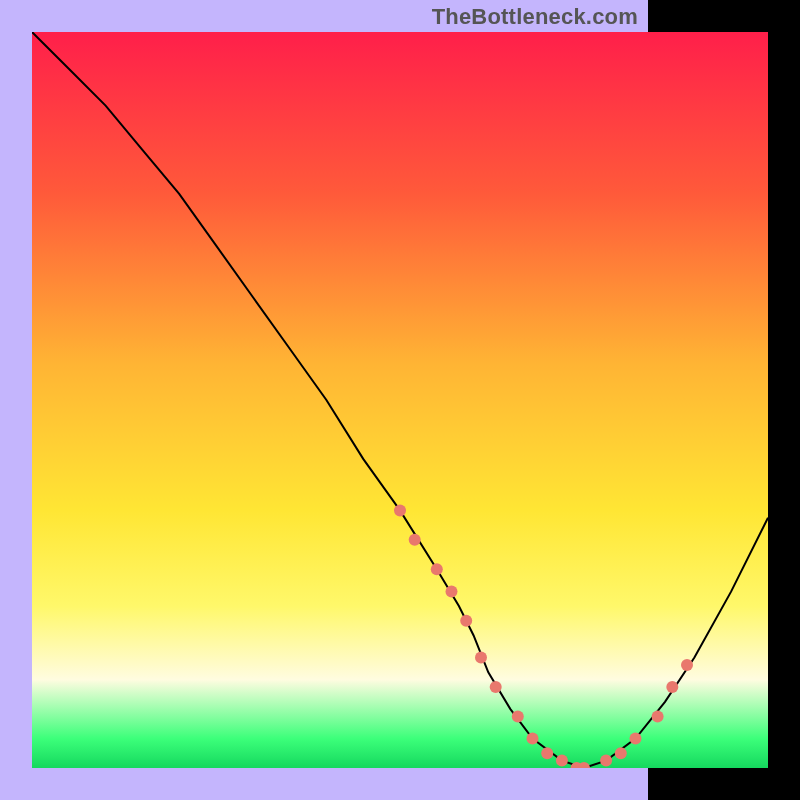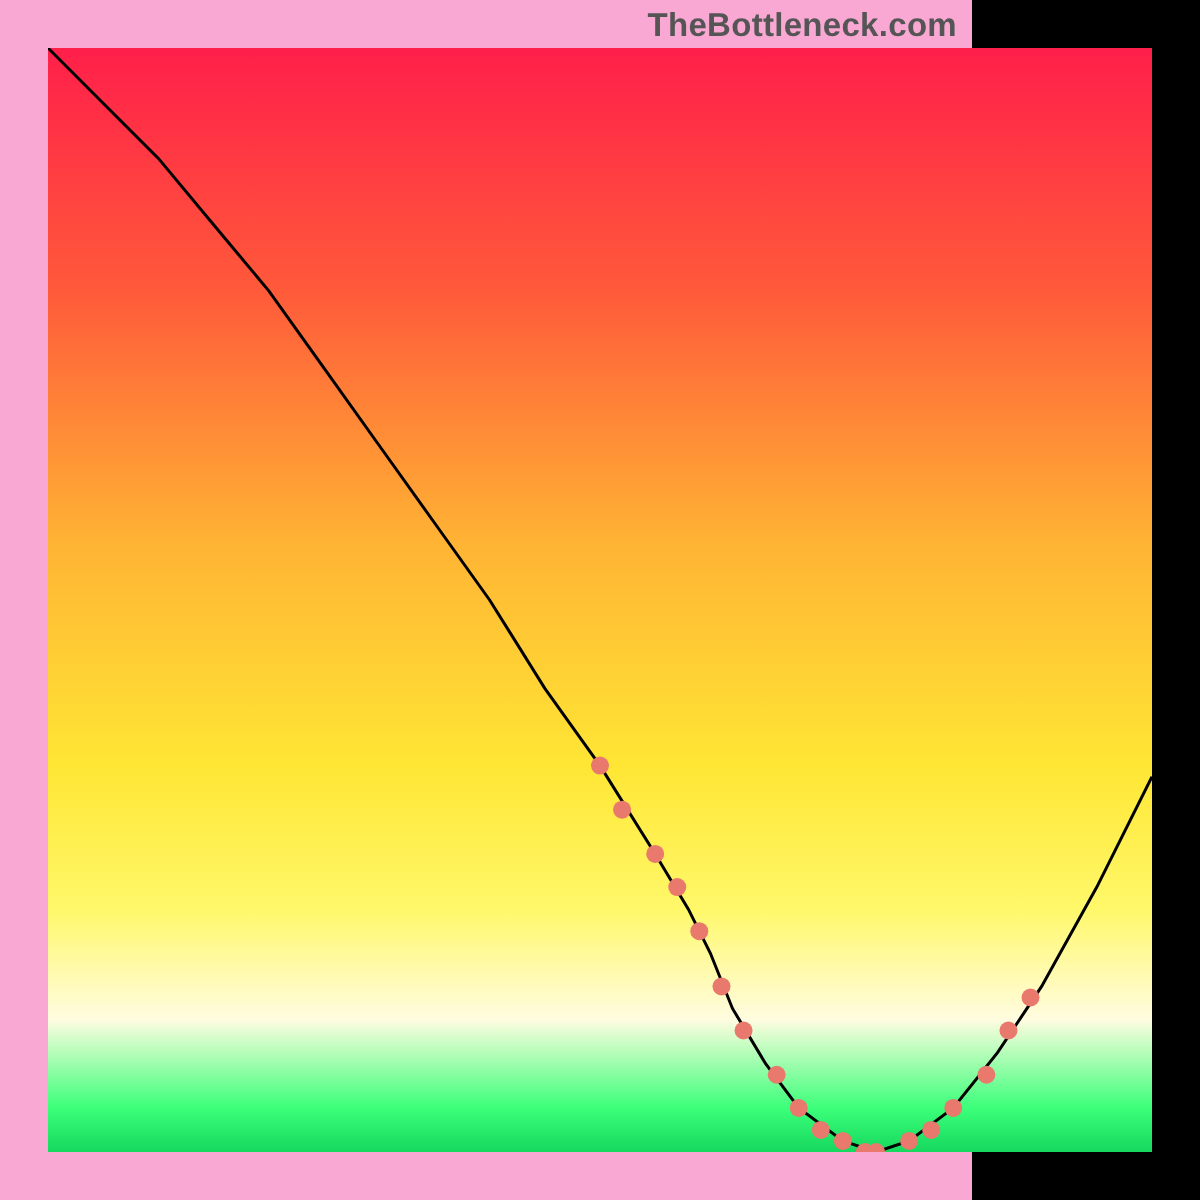--- a/index.html
+++ b/index.html
@@ -8,21 +8,21 @@
     width: 800px;
     height: 800px;
     background: #000;
     font-family: Arial, Helvetica, sans-serif;
     overflow: hidden;
   }
   .frame {
     position: relative;
     width: 648px;
     height: 800px;
-    background: #f9a8d4;
+    background: #c4b5fd;
   }
   .watermark {
     position: absolute;
     top: 4px;
     right: 10px;
     color: #555;
     font-size: 22px;
     font-weight: 600;
     letter-spacing: 0.2px;
     z-index: 5;

